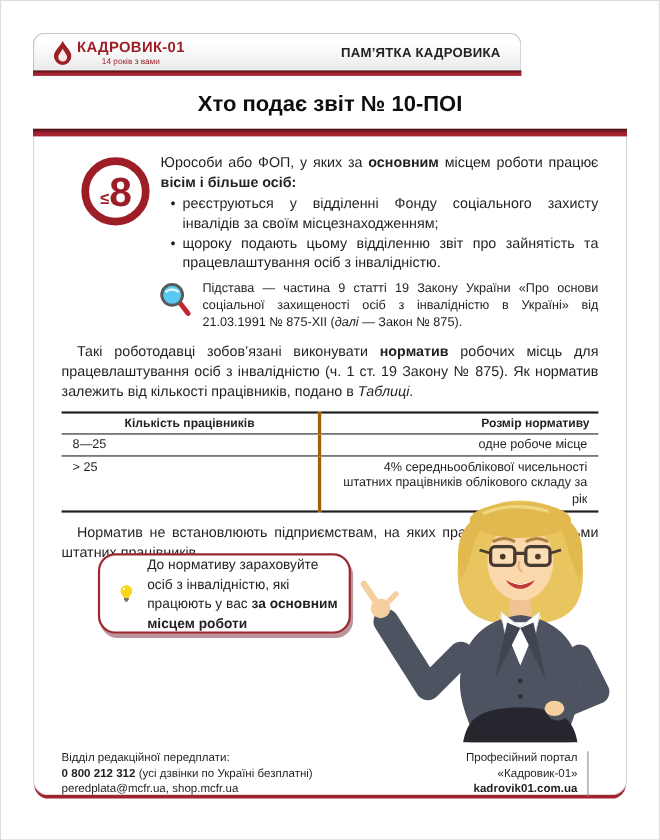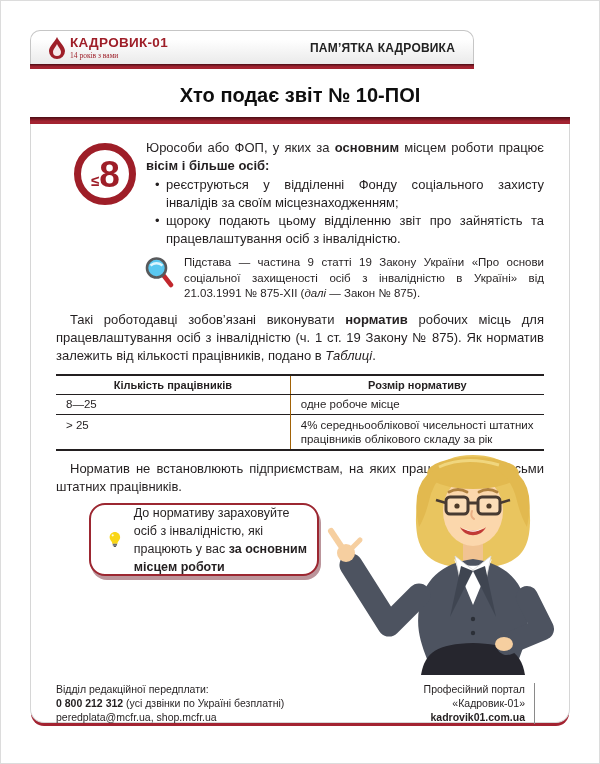--- a/index.html
+++ b/index.html
@@ -17,21 +17,21 @@
     background:linear-gradient(#ffffff 25%,#eaeaea);
     display:flex;align-items:center;justify-content:space-between;padding:0 18px;
   }
   .header-card::after{
     content:"";position:absolute;left:-1px;right:-1px;bottom:-5px;height:5px;
     background:linear-gradient(#4a0c14,#a32331 55%);
   }
   .logo{display:flex;align-items:center;gap:5px;}
   .logo-text{display:flex;flex-direction:column;line-height:1;}
   .logo-title{font-size:13.5px;font-weight:bold;color:#9e1e28;letter-spacing:.3px;}
-  .logo-sub{font-size:7.5px;color:#9e1e28;text-align:left;margin-top:2px;font-family:Liberation Serif, serif;}
+  .logo-sub{font-size:7.5px;color:#9e1e28;text-align:center;margin-top:2px;}
   .header-right{font-size:12px;font-weight:bold;color:#222;letter-spacing:.2px;}
 
   
   .page-title{position:absolute;top:84px;left:0;width:100%;text-align:center;
     font-size:20px;font-weight:bold;color:#0e0e0e;margin:0;}
 
   
   .main-card{
     position:absolute;left:30px;top:117px;width:540px;height:606px;box-sizing:border-box;
     background:#fff;border:1px solid #d6d6d6;border-top:none;border-radius:0 0 14px 14px;
@@ -53,21 +53,21 @@
   .basis{display:flex;gap:10px;margin:7px 0 0 88px;align-items:flex-start;}
   .basis svg{flex:0 0 auto;margin-top:1px;}
   .basis-text{font-size:11.5px;line-height:15.5px;text-align:justify;}
 
   .para{font-size:13px;line-height:18px;text-align:justify;text-indent:14px;margin:9px 0 0 0;}
 
   table.norm{width:100%;border-collapse:collapse;margin-top:9px;
     border-top:2px solid #231f20;border-bottom:2px solid #231f20;}
   .norm th{font-size:11px;padding:3px 8px;border-bottom:1px solid #231f20;text-align:center;}
   .norm td{font-size:11.5px;line-height:14.5px;padding:2.5px 10px;vertical-align:top;}
-  .norm th+th,.norm td+td{border-left:1px solid #a16207;}
+  .norm th+th,.norm td+td{border-left:3px solid #a16207;text-align:right;}
   .norm tbody tr+tr td{border-top:1px solid #231f20;}
   .norm .c1{width:48%;}
 
   
   .tip-box{
     position:absolute;left:58px;top:386px;width:230px;height:73px;box-sizing:border-box;
     border:2.5px solid #9c2731;border-radius:16px;background:#fff;
     box-shadow:2px 4px 0 #bb959b;
     display:flex;align-items:center;gap:13px;padding:0 10px 0 18px;
   }

